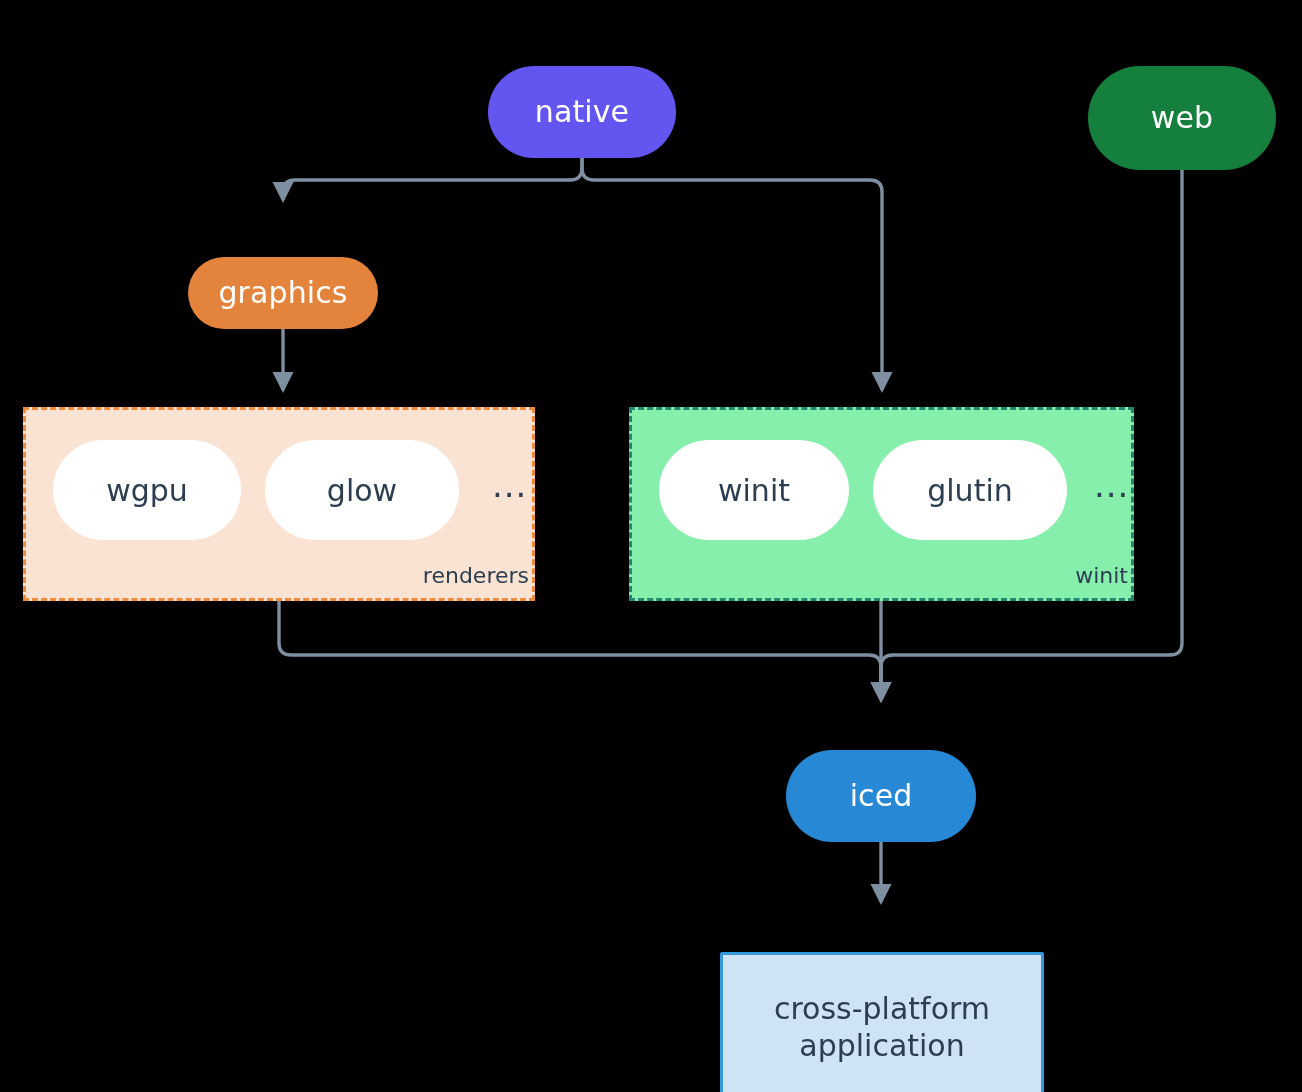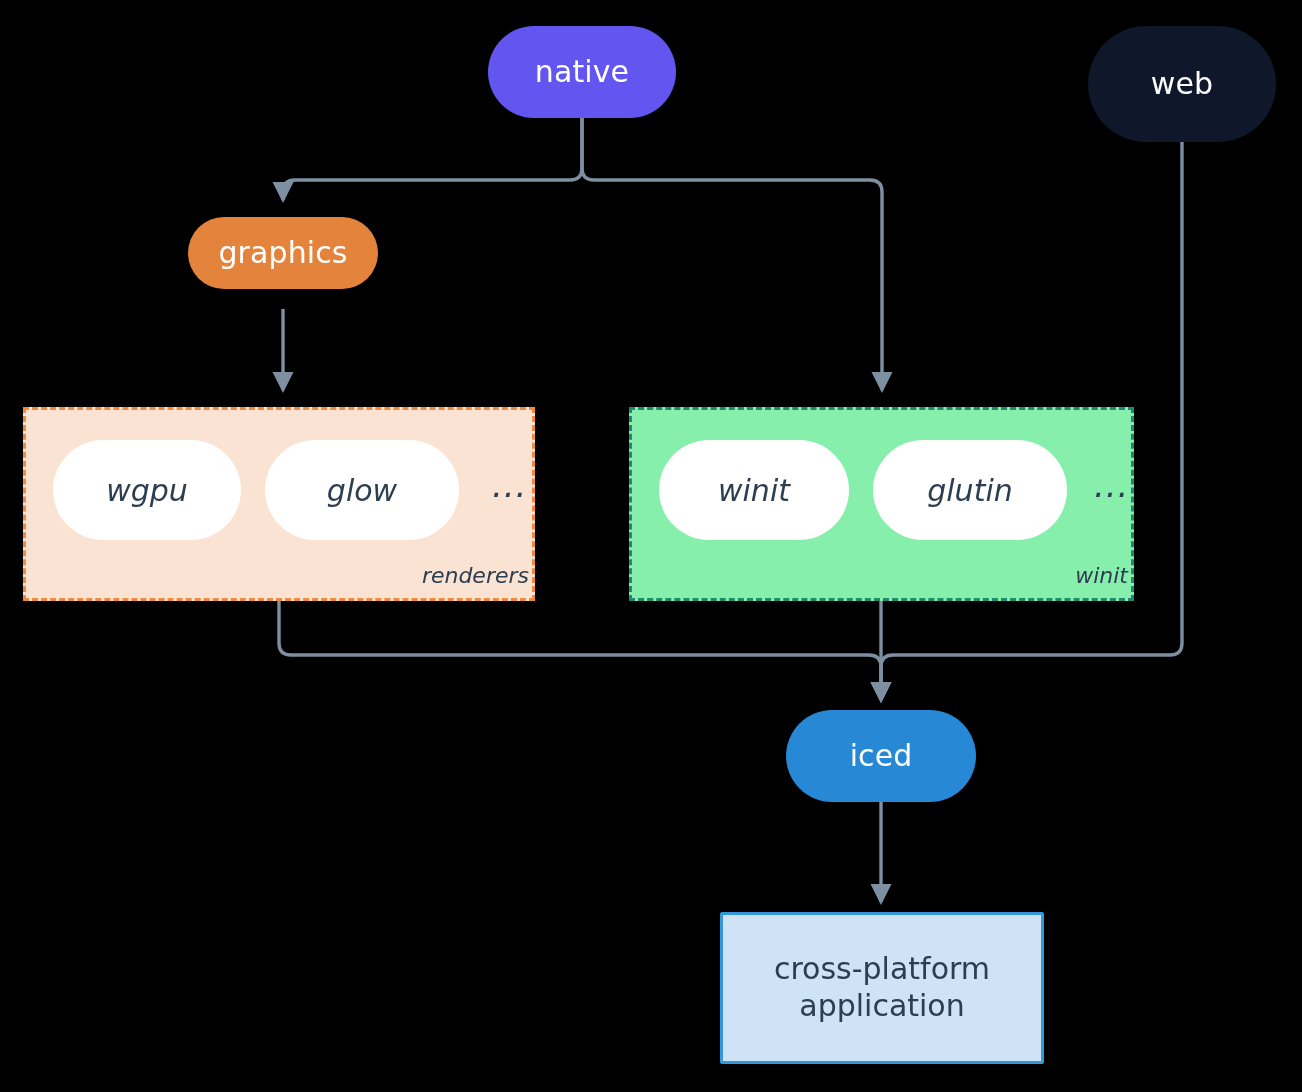--- a/index.html
+++ b/index.html
@@ -27,40 +27,40 @@
     pointer-events: none;
   }
   .node {
     position: absolute;
     display: flex;
     align-items: center;
     justify-content: center;
     box-sizing: border-box;
     text-align: center;
     line-height: 1.22;
+    margin-top: 40px;
   }
   
   .pill {
     border-radius: 999px;
     color: #ffffff;
     font-size: 30px;
     letter-spacing: 0.1px;
   }
   .node-native  { left: 488px; top: 26px;  width: 188px; height: 92px;  background: #6356F0; }
-  .node-web     { left: 1088px; top: 26px; width: 188px; height: 116px;  background: #0f172a; }
+  .node-web     { left: 1088px; top: 26px; width: 188px; height: 104px;  background: #15803d; }
   .node-graphics{ left: 188px; top: 217px; width: 190px; height: 72px;  background: #E4843C; }
   .node-iced    { left: 786px; top: 710px; width: 190px; height: 92px;  background: #2788D5; }
 
   
   .group {
     position: absolute;
     box-sizing: border-box;
     border-style: dashed;
     border-width: 3px;
-    font-style: italic;
   }
   .group-renderers {
     left: 23px; top: 407px; width: 512px; height: 194px;
     background: #FAE3D3;
     border-color: #F08B3C;
   }
   .group-shells {
     left: 629px; top: 407px; width: 505px; height: 194px;
     background: #86efac;
     border-color: #1F8A70;

